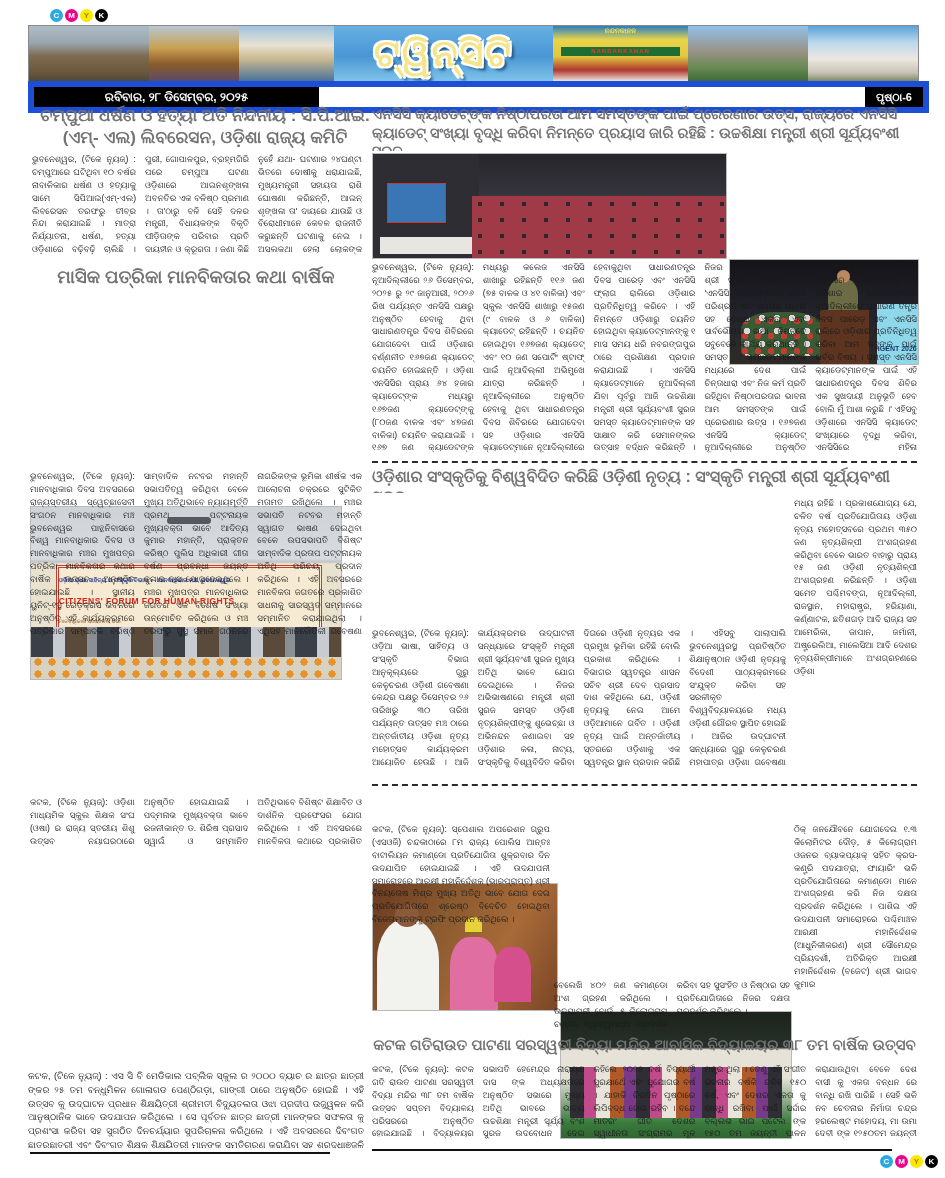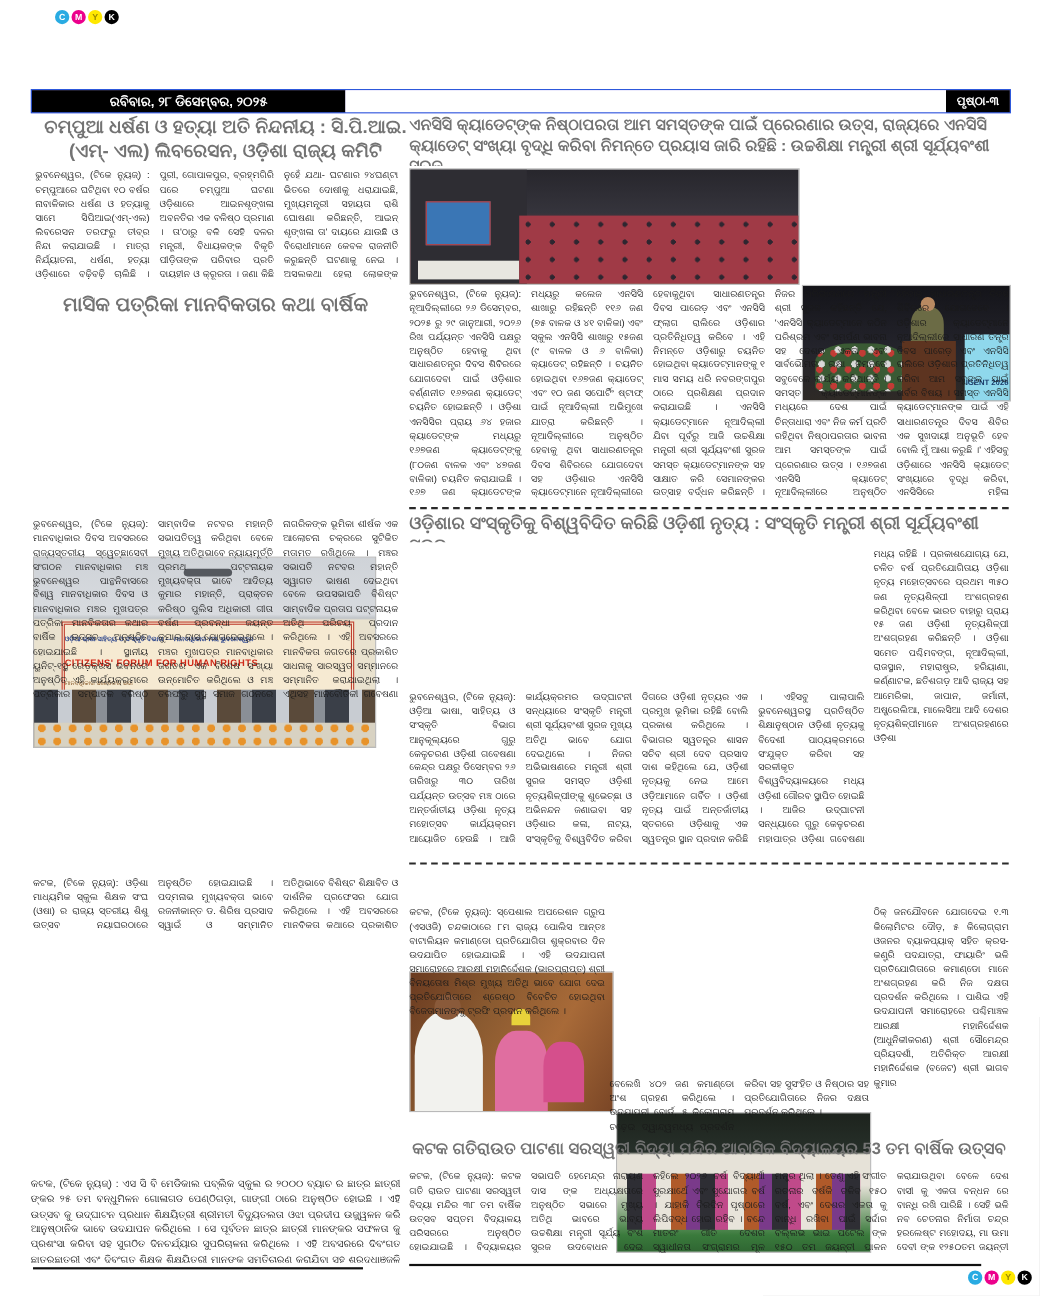--- a/index.html
+++ b/index.html
@@ -22,21 +22,21 @@
   .mh-title span{font-size:37px;font-weight:bold;color:#f5e488;letter-spacing:2px;
             text-shadow:-2px -2px 0 #fff,2px -2px 0 #fff,-2px 2px 0 #fff,2px 2px 0 #fff,4px 4px 3px #1c4f7c;}
   .mh-nandankanan{width:135px;background:linear-gradient(180deg,#2a7ec0 0%,#e8d44a 25%,#e2c83e 55%,#b0372f 80%,#e8e4da 100%);position:relative;}
   .mh-nk-sign{position:absolute;left:6%;top:38%;width:88%;height:16%;background:#1e6e34;color:#e43c2e;
             font-size:6px;font-weight:bold;display:flex;align-items:center;justify-content:center;letter-spacing:1px;overflow:hidden;}
   .mh-nk-od{position:absolute;left:10%;top:2%;width:80%;height:14%;color:#f2e25a;font-size:7px;font-weight:bold;
             display:flex;align-items:center;justify-content:center;overflow:hidden;}
   .mh-lingaraj{width:120px;background:linear-gradient(180deg,#8fc0e8 0%,#9a938a 45%,#6a8a52 75%,#3e6a3a 100%);}
   .mh-stupa{width:110px;background:linear-gradient(180deg,#5aa2d8 0%,#bcd8ec 30%,#ece8e0 60%,#c8c2b4 85%,#7a8a62 100%);}
   
-  .datebar{border:1px solid #1d4ed8;background:#c4b5fd;display:flex;align-items:stretch;}
+  .datebar{border:6px solid #1d4ed8;background:#a3a3a3;display:flex;align-items:stretch;}
   .datebar .db-left{width:285px;background:#000;color:#fff;font-size:12px;font-weight:bold;
             display:flex;align-items:center;justify-content:center;overflow:hidden;}
   .datebar .db-mid{flex:1;background:#fff;}
   .datebar .db-right{width:58px;background:#000;color:#fff;font-size:11px;font-weight:bold;
             display:flex;align-items:center;justify-content:center;overflow:hidden;}
   
   .headline{font-weight:bold;color:#737373;text-align:center;overflow:hidden;line-height:1.28;}
   .hl-left{text-align:left;}
   .body-text{font-size:8.6px;line-height:1.5;text-align:justify;color:#1a1a1a;overflow:hidden;
              column-gap:9px;}
@@ -93,25 +93,39 @@
 
 <div class="page">
 
   <div class="abs cmyk" style="left:50px;top:9px;">
     <span class="dot-c">C</span>
     <span class="dot-m">M</span>
     <span class="dot-y">Y</span>
     <span class="dot-k">K</span>
   </div>
 
+  <div class="abs masthead" style="left:28px;top:25px;width:889px;height:55px;">
+    <div class="mh-seg mh-fort"></div>
+    <div class="mh-seg mh-chariot"></div>
+    <div class="mh-seg mh-jagannath"></div>
+    <div class="mh-seg mh-title">
+      <span>ଟ୍ୱିନ୍‌ସିଟି</span>
+    </div>
+    <div class="mh-seg mh-nandankanan">
+      <div class="mh-nk-od">ନନ୍ଦନକାନନ</div>
+      <div class="mh-nk-sign">NANDANKANAN</div>
+    </div>
+    <div class="mh-seg mh-lingaraj"></div>
+    <div class="mh-seg mh-stupa"></div>
+  </div>
 
   <div class="abs datebar" style="left:28px;top:81px;width:889px;height:20px;">
     <div class="db-left">ରବିବାର, ୨୮ ଡିସେମ୍ବର, ୨୦୨୫</div>
     <div class="db-mid"></div>
-    <div class="db-right">ପୃଷ୍ଠା-୩</div>
+    <div class="db-right">ପୃଷ୍ଠା-6</div>
   </div>
 
   <div class="abs headline" style="left:30px;top:105px;width:350px;height:46px;font-size:17px;">ଚମ୍ପୁଆ ଧର୍ଷଣ ଓ ହତ୍ୟା ଅତି ନିନ୍ଦନୀୟ : ସି.ପି.ଆଇ. (ଏମ୍- ଏଲ) ଲିବରେସନ, ଓଡ଼ିଶା ରାଜ୍ୟ କମିଟି</div>
   <div class="abs body-text col3" style="left:32px;top:153px;width:330px;height:111px;">ଭୁବନେଶ୍ୱର, (ଟିକେ ନ୍ୟୁଜ୍) : ଚମ୍ପୁଆରେ ଘଟିଥିବା ୧୦ ବର୍ଷର ନାବାଳିକାର ଧର୍ଷଣ ଓ ହତ୍ୟାକୁ ସାମେ ସିପିଆଇ(ଏମ୍-ଏଲ) ଲିବରେସନ ତରଫରୁ ତୀବ୍ର ନିନ୍ଦା କରାଯାଇଛି । ମାତ୍ରା ନିର୍ଯ୍ୟାତନା, ଧର୍ଷଣ, ହତ୍ୟା ଓଡ଼ିଶାରେ ବଢ଼ିବଢ଼ି ଚାଲିଛି । ପୁରୀ, ଗୋପାଳପୁର, ବ୍ରହ୍ମଗିରି ପରେ ଚମ୍ପୁଆ ଘଟଣା ଓଡ଼ିଶାରେ ଆଇନଶୃଙ୍ଖଳା ଅବନତିର ଏକ ବଳିଷ୍ଠ ପ୍ରମାଣ । ତା'ଠାରୁ ବଳି ସେହି ଦଳର ମନ୍ତ୍ରୀ, ବିଧାୟକଙ୍କ ବିକୃତି ପୀଡ଼ିତାଙ୍କ ପରିବାର ପ୍ରତି ଦାୟହୀନ ଓ କ୍ରୂରତା । ଜଣା କିଛି ନୁହେଁ ଯଥା- ଘଟଣାର ୨୪ଘଣ୍ଟା ଭିତରେ ଦୋଷୀକୁ ଧରାଯାଇଛି, ମୁଖ୍ୟମନ୍ତ୍ରୀ ସହାୟତା ରାଶି ଘୋଷଣା କରିଛନ୍ତି, ଆଇନ୍ ଶୃଙ୍ଖଳା ତା' ଦାୟରେ ଯାଉଛି ଓ ବିରୋଧୀମାନେ କେବଳ ରାଜନୀତି କରୁଛନ୍ତି ଘଟଣାକୁ ନେଇ । ଅସଲକଥା ହେଲା ଲୋକଙ୍କ ଧନଜୀବନର ସୁରକ୍ଷା ଦେବା ସରକାରଙ୍କ ଦାୟିତ୍ୱ । ଏଥିରୁ ସରକାର ଖସିଯାଇପାରିବେ ନାହିଁ । କିନ୍ତୁ ଏଭଳି ଘଟଣା କମିବା ପରିବର୍ତ୍ତେ ବଢ଼ିବାର ମୂଳକଥା ହେଲା ଉଭୟରେ ପ୍ରଚାର । ସେତେବେଳ ପର୍ଯ୍ୟନ୍ତ ନିଶା କାରବାର ବନ୍ଦ ନ ହୋଇଛି ଓ ଜନସଚେତନତା ନ ବଢ଼ିଛି, ସେତେଦିନ ପର୍ଯ୍ୟନ୍ତ ଏଭଳି ଜଘନ୍ୟ କାଣ୍ଡ ଘଟିଚାଲିଥିବ । ତେବେ ନିର୍ଦ୍ଦିଷ୍ଟ ସରକାରଙ୍କର ଦାୟିତ୍ୱ ତ ଏ କ୍ଷେତ୍ରରେ ଦୁର୍ଗଣା ବଢ଼ିଯାଇଛି । ଦୋଷୀକୁ ତୁରନ୍ତ କଠିନ ଦଣ୍ଡ, ପରିବାରକୁ ୫୦ଲକ୍ଷ ଟଙ୍କା କ୍ଷତିପୂରଣ ସହ ନିଶାମୁକ୍ତ ଓଡ଼ିଶା ଗଠନ ବିଷୟରେ ବୃହତ ପଦକ୍ଷେପ ନେବା ମୁଖ୍ୟମନ୍ତ୍ରୀଙ୍କର ପ୍ରଥମ କର୍ତ୍ତବ୍ୟ ହେବା ଉଚିତ୍ ।</div>
 
   <div class="abs headline hl-left" style="left:372px;top:105px;width:545px;height:46px;font-size:14.5px;">ଏନସିସି କ୍ୟାଡେଟ୍‌ଙ୍କ ନିଷ୍ଠାପରତା ଆମ ସମସ୍ତଙ୍କ ପାଇଁ ପ୍ରେରଣାର ଉତ୍ସ, ରାଜ୍ୟରେ ଏନସିସି କ୍ୟାଡେଟ୍ ସଂଖ୍ୟା ବୃଦ୍ଧି କରିବା ନିମନ୍ତେ ପ୍ରୟାସ ଜାରି ରହିଛି : ଉଚ୍ଚଶିକ୍ଷା ମନ୍ତ୍ରୀ ଶ୍ରୀ ସୂର୍ଯ୍ୟବଂଶୀ ସୁରଜ</div>
   <div class="abs photo ph-ncc-hall" style="left:372px;top:153px;width:353px;height:104px;">
     <div class="ph-child ph-stagewall"></div>
     <div class="ph-child ph-banner-b"></div>
     <div class="ph-child ph-tables"></div>
@@ -161,21 +175,21 @@
 
   <div class="abs body-text" style="left:372px;top:823px;width:178px;height:208px;">କଟକ, (ଟିକେ ନ୍ୟୁଜ୍): ସ୍ପେଶାଲ ଅପରେଶନ ଗ୍ରୁପ (ଏସଓଜି) ଚନ୍ଦକାଠାରେ ୮ମ ରାଜ୍ୟ ପୋଲିସ ଆନ୍ତଃ ବାଟାଲିୟନ କମାଣ୍ଡୋ ପ୍ରତିଯୋଗିତା ଶୁକ୍ରବାର ଦିନ ଉଦଯାପିତ ହୋଇଯାଇଛି । ଏହି ଉଦଯାପନୀ ସମାରୋହରେ ଆରକ୍ଷୀ ମହାନିର୍ଦ୍ଦେଶକ (ଭାରପ୍ରାପ୍ତ) ଶ୍ରୀ ବିନୟତୋଷ ମିଶ୍ର ମୁଖ୍ୟ ଅତିଥି ଭାବେ ଯୋଗ ଦେଇ ପ୍ରତିଯୋଗିତାରେ ଶ୍ରେଷ୍ଠ ବିବେଚିତ ହୋଇଥିବା ବିଜେତାମାନଙ୍କୁ ଟ୍ରଫି ପ୍ରଦାନ କରିଥିଲେ ।</div>
 
   <div class="abs body-text" style="left:794px;top:823px;width:123px;height:208px;">ଠିକ୍ ଜନଯୌବନେ ଯୋଗଦେଇ ୧.୩ କିଲୋମିଟର ଦୌଡ଼, ୫ କିଲୋଗ୍ରାମ ଓଜନର ବ୍ୟାକପ୍ୟାକ୍ ସହିତ କ୍ରସ-କଣ୍ଟ୍ରି ପଦଯାତ୍ରା, ଫାୟାରିଂ ଭଳି ପ୍ରତିଯୋଗିତାରେ କମାଣ୍ଡୋ ମାନେ ଅଂଶଗ୍ରହଣ କରି ନିଜ ଦକ୍ଷତା ପ୍ରଦର୍ଶନ କରିଥିଲେ । ପାଶିଇ ଏହି ଉଦଯାପନୀ ସମାରୋହରେ ପଶ୍ଚିମାଞ୍ଚଳ ଆରକ୍ଷୀ ମହାନିର୍ଦ୍ଦେଶକ (ଆଧୁନିକୀକରଣ) ଶ୍ରୀ ସୌମେନ୍ଦ୍ର ପ୍ରିୟଦର୍ଶୀ, ଅତିରିକ୍ତ ଆରକ୍ଷୀ ମହାନିର୍ଦ୍ଦେଶକ (ବଜେଟ) ଶ୍ରୀ ଭାଗବ କୁମାର</div>
   <div class="abs body-text col2" style="left:554px;top:979px;width:236px;height:52px;">ବେଲେଖି ୪୦୨ ଜଣ କମାଣ୍ଡୋ ଅଂଶ ଗ୍ରହଣ କରିଥିଲେ । ଉଦଯାପନୀ ବୋର୍ଡ, ୫ କିଲୋଗ୍ରାମ ଚଢ଼େଇ ଦ୍ୱାନ୍ଦ୍ୱମଧ୍ୟ ପ୍ରଦର୍ଶନ କରିବା ସହ ସୁସଂହିତ ଓ ନିଷ୍ଠାର ସହ ପ୍ରତିଯୋଗିତାରେ ନିଜର ଦକ୍ଷତା ପ୍ରଦର୍ଶନ କରିଥିଲେ ।</div>
 
 
   <div class="abs body-text" style="left:28px;top:1070px;width:336px;height:78px;font-size:9.2px;">କଟକ, (ଟିକେ ନ୍ୟୁଜ୍) : ଏସ ସି ବି ମେଡିକାଲ ପବ୍ଲିକ ସ୍କୁଲ ର ୨୦୦୦ ବ୍ୟାଚ ର ଛାତ୍ର ଛାତ୍ରୀ ଙ୍କର ୨୫ ତମ ବନ୍ଧୁମିଳନ ଗୋଳାଗଡ ପେଣ୍ଠିଗଡ଼ା, ଗାଙ୍ଗୀ ଠାରେ ଅନୁଷ୍ଠିତ ହୋଇଛି । ଏହି ଉତ୍ସବ କୁ ଉଦ୍‌ଘାଟନ ପ୍ରଧାନ ଶିକ୍ଷୟିତ୍ରୀ ଶ୍ରୀମତୀ ବିଦ୍ୟୁତଲତା ଓଝା ପ୍ରଦୀପ ଉଜ୍ଜ୍ୱଳନ କରି ଆନୁଷ୍ଠାନିକ ଭାବେ ଉଦଯାପନ କରିଥିଲେ । ସେ ପୂର୍ବତନ ଛାତ୍ର ଛାତ୍ରୀ ମାନଙ୍କର ସଫଳତା କୁ ପ୍ରଶଂସା କରିବା ସହ ସୁଗଠିତ ଦିନଚର୍ଯ୍ୟାର ସୁପରିଚାଳନା କରିଥିଲେ । ଏହି ଅବସରରେ ଦିବଂଗତ ଛାତ୍ରଛାତ୍ରୀ ଏବଂ ଦିବଂଗତ ଶିକ୍ଷକ ଶିକ୍ଷୟିତ୍ରୀ ମାନଙ୍କ ସ୍ମୃତିଚାରଣ କରାଯିବା ସହ ଶ୍ରଦ୍ଧାଞ୍ଜଳି ଜ୍ଞାପନ କରାଯାଇଥିଲା । ଏହି ବନ୍ଧୁମିଳନ ଉତ୍ସବକୁ ରାକେଶ ସାହୁ, ବିଶ୍ୱଜିତ୍ ସ୍ୱାଇଁ, ବିଜୟ କୁମାର ସାହୁ, ଅପରାଜିତା ମହାନ୍ତି, ଅନ୍ନପୂର୍ଣ୍ଣା ଜେନା, ସୋନାଲିକା ମହାରଣା ପରିଚାଳନା କରିଥିଲେ । ଏହି ଉତ୍ସବରେ ଶିକ୍ଷକ ଶିକ୍ଷୟିତ୍ରୀ ଓ ଛାତ୍ର ଛାତ୍ରୀ ମାନଙ୍କ ମଧ୍ୟରେ ଭାବବିନିମୟ ହେବା ସହ ସାମାଜିକ କାର୍ଯ୍ୟ ରେ ନିଜକୁ ସାମିଲ କରିବା ପାଇଁ ନିଷ୍ପତି ନିଆଯାଇଥିଲା ।</div>
   <div class="abs solid-rule" style="left:30px;top:1152px;width:300px;"></div>
 
-  <div class="abs headline" style="left:372px;top:1035px;width:545px;height:26px;font-size:15px;">କଟକ ଗତିରାଉତ ପାଟଣା ସରସ୍ୱତୀ ବିଦ୍ୟା ମନ୍ଦିର ଆବାସିକ ବିଦ୍ୟାଳୟର 53 ତମ ବାର୍ଷିକ ଉତ୍ସବ</div>
+  <div class="abs headline" style="left:372px;top:1035px;width:545px;height:26px;font-size:15px;">କଟକ ଗତିରାଉତ ପାଟଣା ସରସ୍ୱତୀ ବିଦ୍ୟା ମନ୍ଦିର ଆବାସିକ ବିଦ୍ୟାଳୟର ୩୮ ତମ ବାର୍ଷିକ ଉତ୍ସବ</div>
   <div class="abs body-text col5" style="left:372px;top:1063px;width:545px;height:84px;">କଟକ, (ଟିକେ ନ୍ୟୁଜ୍): କଟକ ଗତି ରାଉତ ପାଟଣା ସରସ୍ୱତୀ ବିଦ୍ୟା ମନ୍ଦିର ୩୮ ତମ ବାର୍ଷିକ ଉତ୍ସବ ସପ୍ତମ ବିଦ୍ୟାଳୟ ପରିସରରେ ଅନୁଷ୍ଠିତ ହୋଇଯାଇଛି । ବିଦ୍ୟାଳୟର ସଭାପତି ହେମେନ୍ଦ୍ର ନାରାୟଣ ଦାସ ଙ୍କ ଅଧ୍ୟକ୍ଷତାରେ ଅନୁଷ୍ଠିତ ସଭାରେ ମୁଖ୍ୟ ଅତିଥି ଭାବରେ ଭାବ୍ୟ ଉଚ୍ଚଶିକ୍ଷା ମନ୍ତ୍ରୀ ସୂର୍ଯ୍ୟ ବଂଶ ସୁରଜ ଉଦବୋଧନ ଦେଇ କହିଲେ ୨୦୨୬ ବର୍ଷ ବିଦ୍ୟାର୍ଥୀ ସୁରକ୍ଷାର୍ଥେ ଏବଂ ସୁଯୋଗର ବର୍ଷ । ଯାହାକି ଚିରଦିନ ପୃଷ୍ଠାରେ ଲିପିବଦ୍ଧ ହୋଇ ରହିବ । ବନ୍ଦେ ମାତରଂ ଗୀତ ଦେଶର ସ୍ୱାଧୀନତା ସଂଗ୍ରାମର ମୂଳ ମନ୍ତ୍ର ଥିଲା । ତେଣୁ ଏହି ସଂଗୀତ ରଚନାର ବର୍ଷକି ଚଳିବ ୧୫୦ ବର୍ଷ, ଏବଂ ଦେଶର ଏକତା କୁ ବାନ୍ଧି ରଖିବା ପାଇଁ ସର୍ଦ୍ଦାର ବଲ୍ଲଭ ଭାଇ ପଟେଲ ଙ୍କ ୧୫୦ ତମ ଜୟନ୍ତୀ ପାଳନ କରାଯାଉଥିବା ବେଳେ ଦେଶ ବାସୀ କୁ ଏକତା ବନ୍ଧନ ରେ ବାନ୍ଧି ରଖି ପାରିଛି । ସେହି ଭଳି ନବ ଚେତନାର ନିର୍ମାତା ଚନ୍ଦ୍ର ହରଲେଷ୍ଟ ମହୋଦୟ, ମା ଉମା ଦେବୀ ଙ୍କ ୧୨୫୦ତମ ଜୟନ୍ତୀ ପାଳନ କରି ଉଭୟଙ୍କ ର ଅମୀୟ ଓ ତେଜ ପ୍ରାପ୍ତି ଗାନ ସୁଗମ କରିଦେଇଛି । ଭାରତ ଆଜି ନିର୍ଦ୍ଦିଷ୍ଟ ଶିଳ୍ପ ପଥରେ ଆଗୋଇଛି ତେଣୁ ପ୍ରତିମା ବିନରେ ଭାରତ ବିଭିନ୍ନ କ୍ଷେତ୍ରରେ ଶ୍ରେଷ୍ଠ ସ୍ଥାନ ରେ ପହଞ୍ଚିତ ହେବାକୁ ଯାଉଛି । ତେଣୁ ଦେଶ ବାସୀ ର ସାହାଯ୍ୟ ଓ ସହଯୋଗ କରିବାର ପ୍ରାସଙ୍ଗିକତା ରହିଛି । ଅନ୍ୟ ମାନଙ୍କ ମଧ୍ୟରେ ମୁଖ୍ୟ ବକ୍ତା ଭାବେ ଚନ୍ଦ୍ର ଗୋପାଳ ପ୍ରସାଦ ମହାପାତ୍ର, ବିଦ୍ୟାଳୟର ପ୍ରଧାନ ଆଚାର୍ଯ୍ୟ ସନ୍ତୋଷ ରଥ, ବିଦ୍ୟାଳୟର ସମ୍ପାଦକ ଉମେଶ ଚନ୍ଦ୍ର ବାଳ, ଶ୍ରୀମତି ଦାସ ପ୍ରମୁଖ ଯୋଗଦେଇ ଛାତ୍ରଛାତ୍ରୀ ମାନଙ୍କୁ ଉଜ୍ଜ୍ୱଳ ଭବିଷ୍ୟତ ପାଇଁ ଶିକ୍ଷା କରିଥିଲେ । ଏହି ଅବସରରେ ବିଦ୍ୟାଳୟର ଛାତ୍ରଛାତ୍ରୀମାନେ ସାଂସ୍କୃତିକ କାର୍ଯ୍ୟକ୍ରମ ପରିବେଷଣ କରି ଉପସ୍ଥିତ ସମସ୍ତଙ୍କୁ ମନ୍ତ୍ରମୁଗ୍ଧ କରିଥିଲେ ।</div>
   <div class="abs solid-rule" style="left:372px;top:1149px;width:520px;"></div>
 
   <div class="abs cmyk" style="left:880px;top:1155px;">
     <span class="dot-c">C</span>
     <span class="dot-m">M</span>
     <span class="dot-y">Y</span>
     <span class="dot-k">K</span>
   </div>
 

